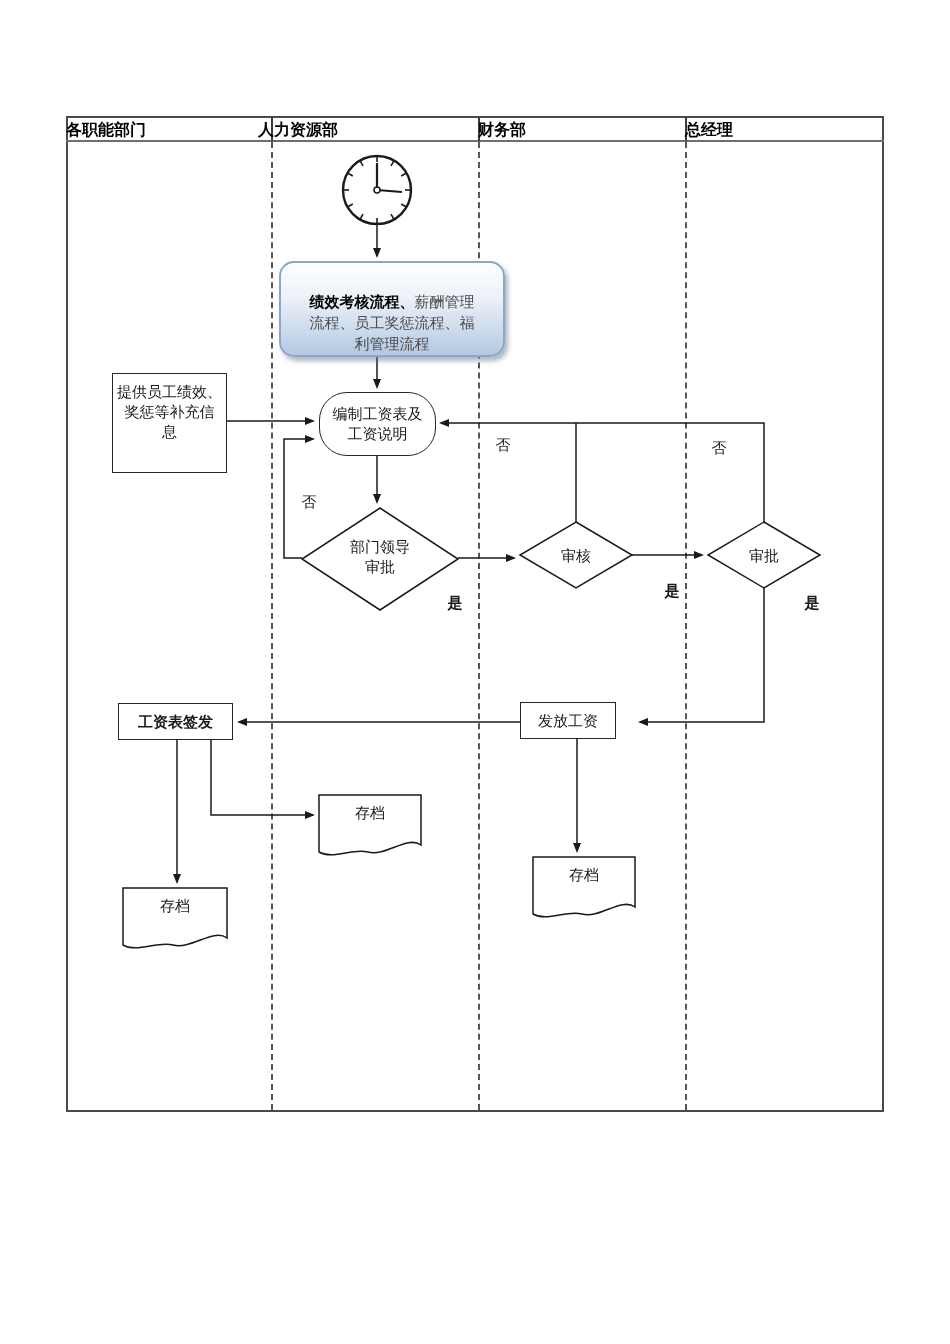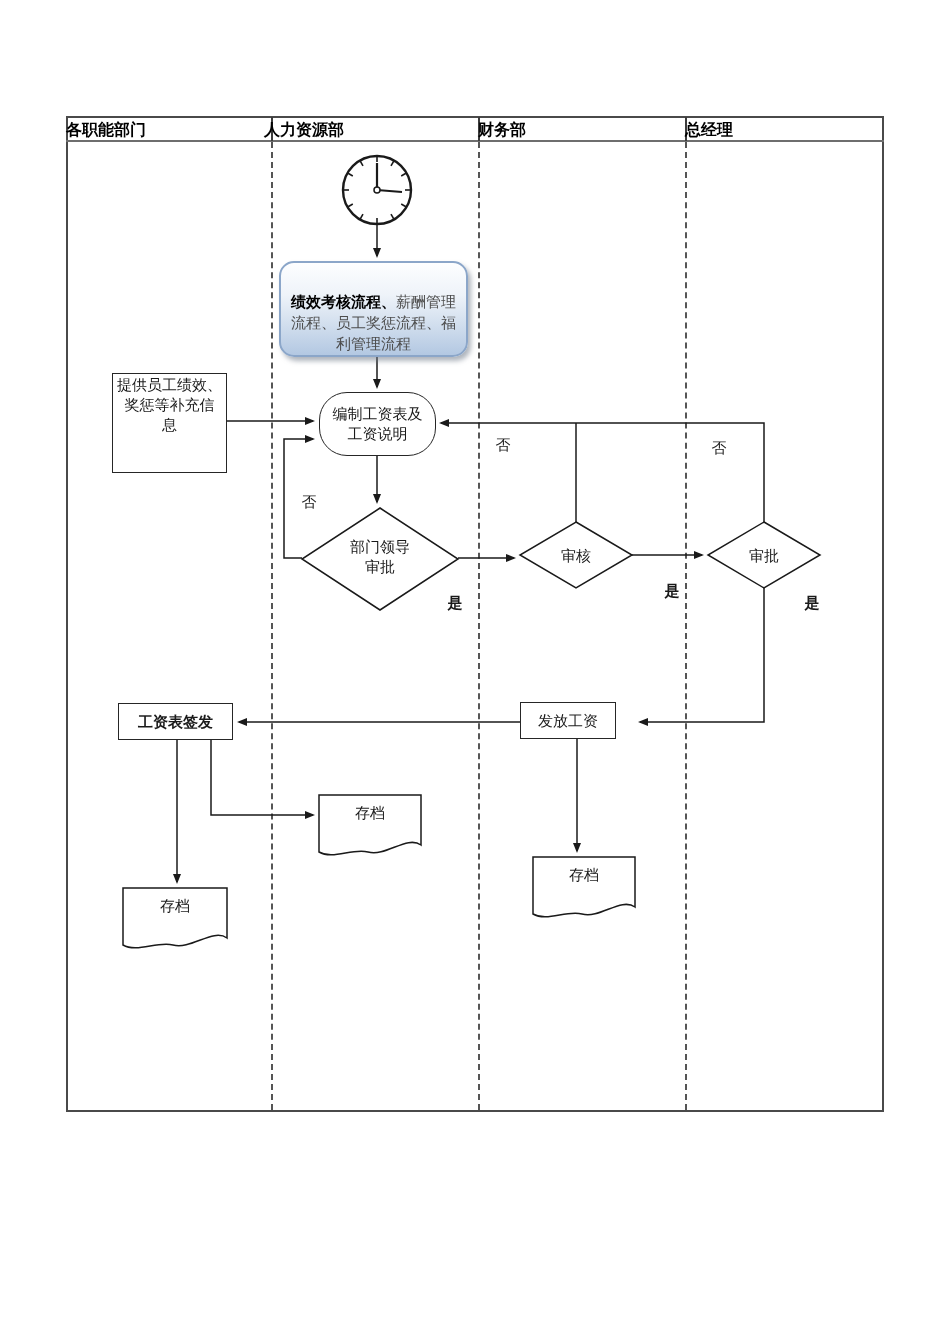--- a/index.html
+++ b/index.html
@@ -13,24 +13,24 @@
   .hdr-bottom{left:66px;top:140px;width:818px;height:2px;background:#6e6e6e;}
   .hdr-vline{top:117px;width:2px;height:24px;background:#3c3c3c;}
   .lane-dash{top:142px;height:968px;width:0;border-left:2px dashed #555;}
   .lane-label{top:119px;height:22px;line-height:22px;text-align:left;font-size:16px;font-weight:bold;color:#000;}
   
   .node{
     border:1.5px solid #262626;background:#fff;text-align:center;font-size:15px;
     display:flex;align-items:center;justify-content:center;line-height:20px;
   }
   .preline{white-space:pre-line;}
-  .topalign{align-items:flex-start;padding-top:1px;}
+  .topalign{align-items:flex-start;padding-top:8px;}
   
   .bluebox{
-    left:279px;top:261px;width:189px;height:96px;border-radius:15px;
+    left:279px;top:261px;width:226px;height:96px;border-radius:15px;
     border:2px solid #8ba6c9;
     background:linear-gradient(180deg,#fdfeff 0%,#eef3f9 35%,#cddbec 72%,#b3c8e2 100%);
     box-shadow:3px 4px 5px rgba(110,120,135,0.55);
     text-align:center;font-size:15px;line-height:21px;padding:7px 5px;
     white-space:pre-line;color:#4d4d4d;
   }
   .bluebox .lead{font-weight:bold;color:#000;}
   
   .shape-label{text-align:center;font-size:15px;line-height:20px;white-space:pre-line;}
   
@@ -46,21 +46,21 @@
   <div class="abs frame"></div>
   <div class="abs hdr-bottom"></div>
   <div class="abs hdr-vline" style="left:271px;"></div>
   <div class="abs hdr-vline" style="left:478px;"></div>
   <div class="abs hdr-vline" style="left:685px;"></div>
   <div class="abs lane-dash" style="left:271px;"></div>
   <div class="abs lane-dash" style="left:478px;"></div>
   <div class="abs lane-dash" style="left:685px;"></div>
 
   <div class="abs lane-label" style="left:66px;width:205px;">各职能部门</div>
-  <div class="abs lane-label" style="left:264px;width:207px;">人力资源部</div>
+  <div class="abs lane-label" style="left:258px;width:207px;">人力资源部</div>
   <div class="abs lane-label" style="left:478px;width:207px;">财务部</div>
   <div class="abs lane-label" style="left:685px;width:231px;">总经理</div>
 
   <svg class="overlay" width="950" height="1344" viewBox="0 0 950 1344">
     <defs>
       <marker id="ah" markerWidth="11" markerHeight="9" refX="8" refY="4" orient="auto" markerUnits="userSpaceOnUse">
         <path d="M0,0 L10,4 L0,8 Z" fill="#1a1a1a"></path>
       </marker>
     </defs>
 

